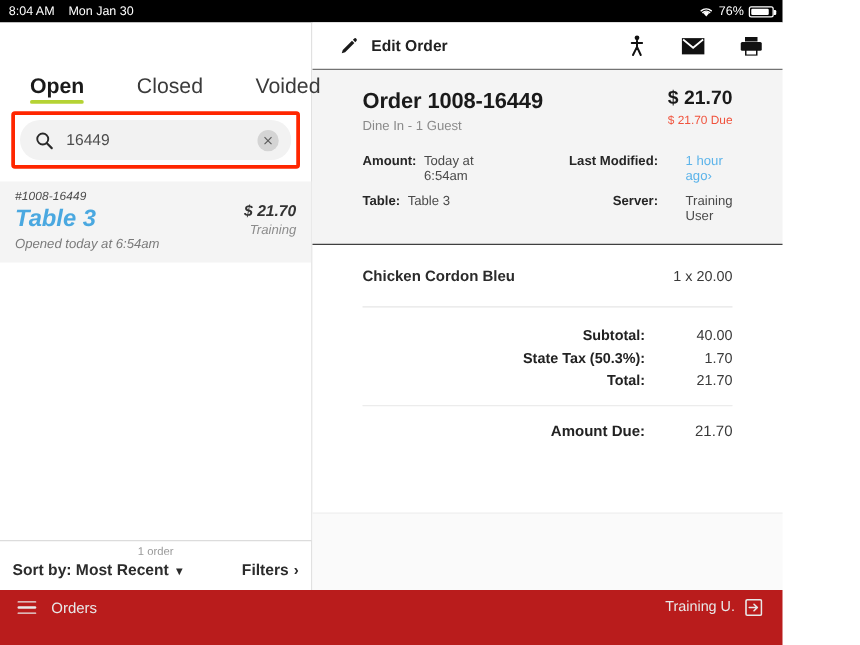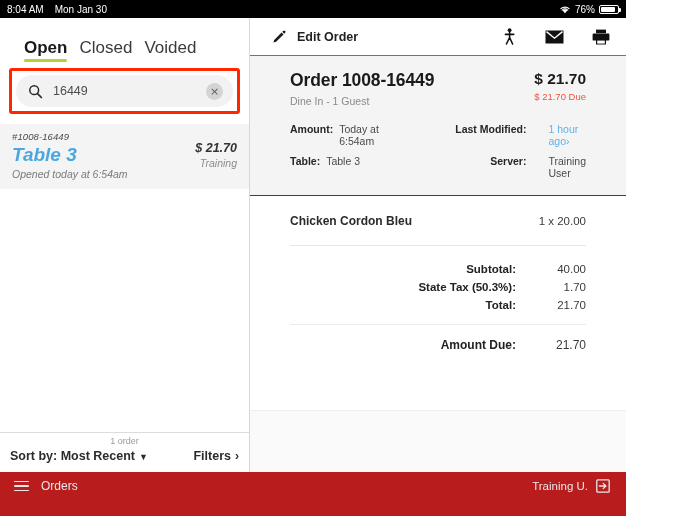--- a/index.html
+++ b/index.html
@@ -29,21 +29,21 @@
   .main { flex: 1 1 auto; display: flex; min-height: 0; }
 
   
   .sidebar {
     width: 250px; flex: 0 0 250px; background: #fff;
     border-right: 1px solid #d8d8d8;
     display: flex; flex-direction: column; min-height: 0;
   }
   .tabs {
     display: flex; align-items: flex-end; justify-content: flex-start;
-    gap: 12px; padding: 10px 18px 0 24px; height: 44px; flex: 0 0 44px;
+    gap: 42px; padding: 10px 18px 0 24px; height: 44px; flex: 0 0 44px; margin-top: 21px;
   }
   .tab { font-size: 17px; color: #3b3b3b; padding-bottom: 6px; position: relative; line-height: 1; }
   .tab.active { font-weight: bold; color: #1a1a1a; }
   .tab.active::after {
     content: ""; position: absolute; left: 0; right: 0; bottom: 0;
     height: 3px; background: #b5d334; border-radius: 2px;
   }
 
   .searchwrap { padding: 6px 9px 10px 9px; flex: 0 0 auto; }
   .searchbox-hl {

